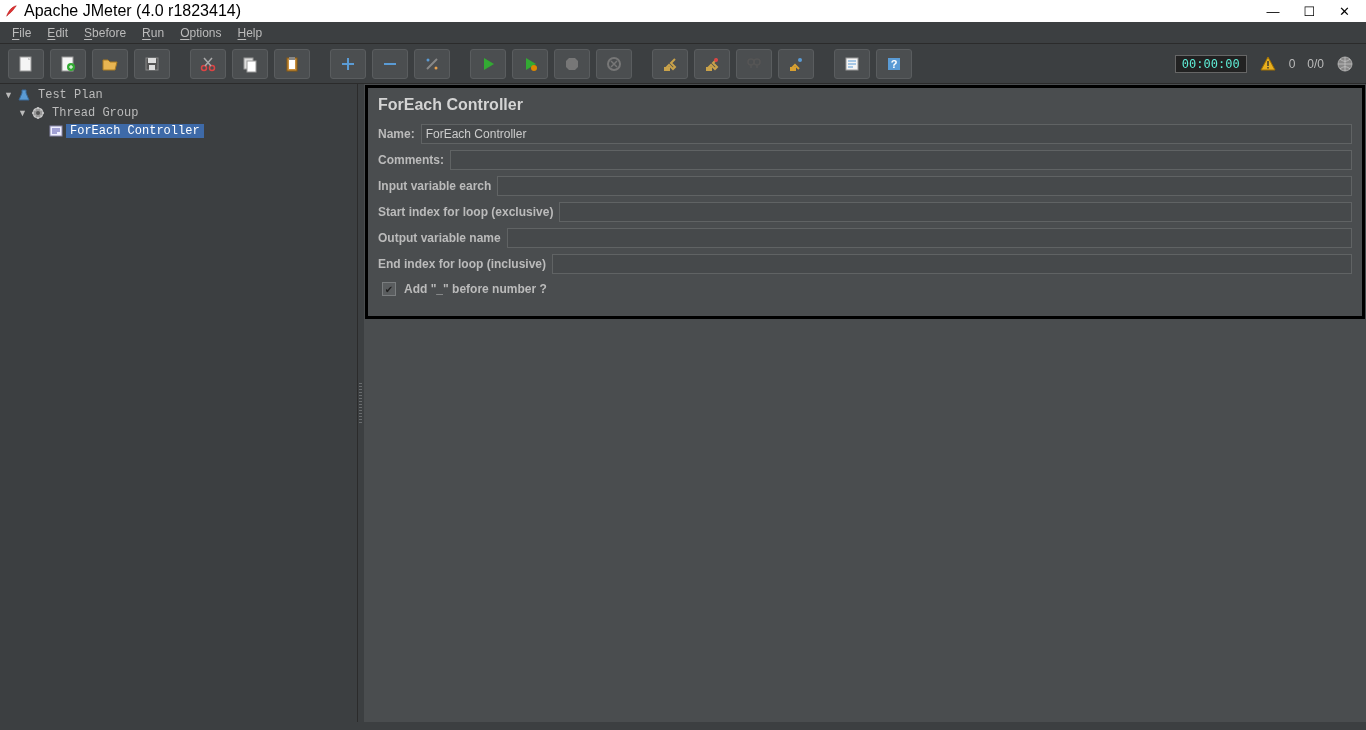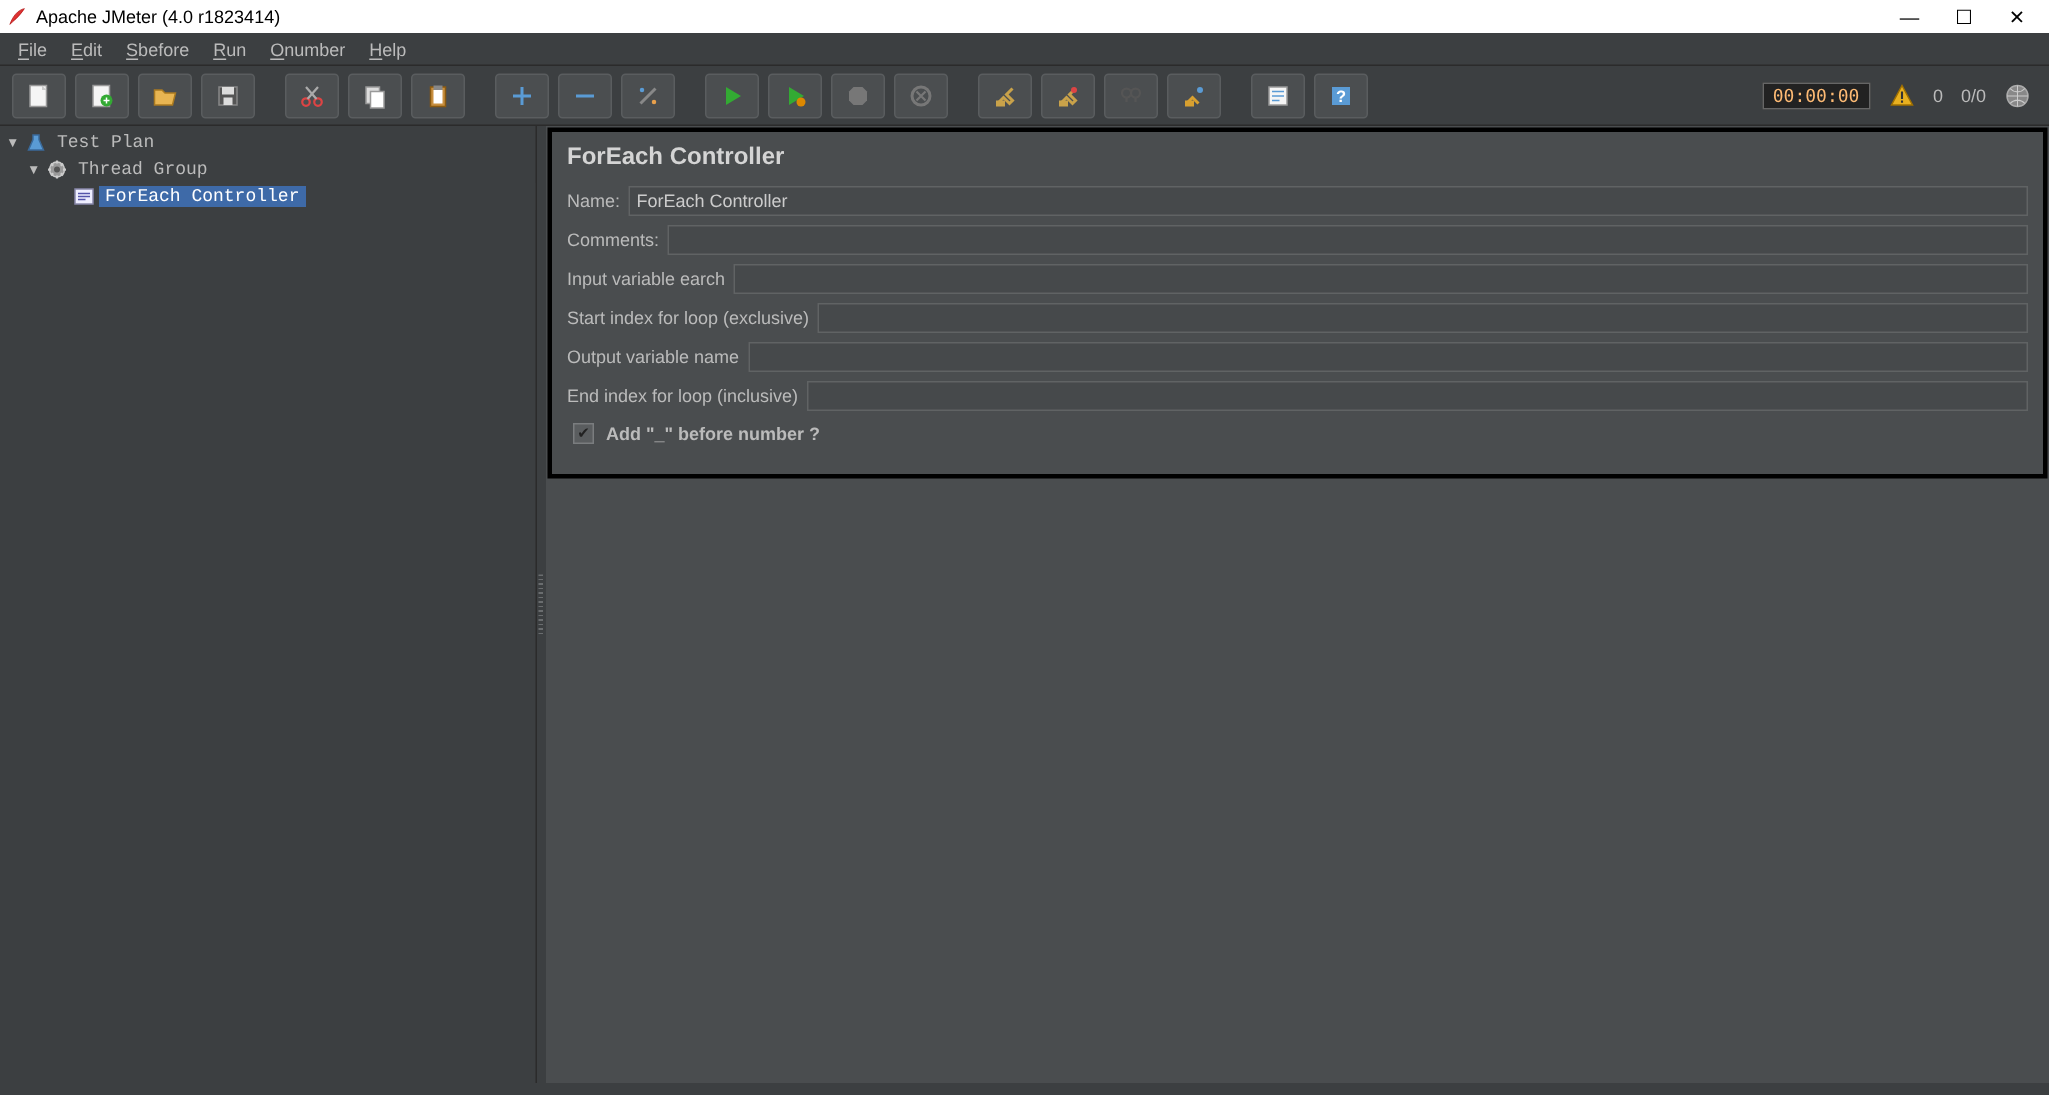--- a/index.html
+++ b/index.html
@@ -66,21 +66,21 @@
 .toolbar-status {
   display: flex;
   align-items: center;
   gap: 12px;
   padding-right: 4px;
 }
 .time-box {
   background: #222222;
   border: 1px solid #666;
   padding: 1px 6px;
-  color: #fdba74;
+  color: #5eead4;
   font-family: monospace;
   font-size: 12px;
 }
 .main {
   flex: 1;
   display: flex;
   overflow: hidden;
 }
 .tree-panel {
   width: 358px;
@@ -133,21 +133,21 @@
   font-weight: bold;
   color: #d4d4d4;
   margin-bottom: 10px;
 }
 .form-row {
   display: flex;
   align-items: center;
   margin-bottom: 6px;
 }
 .form-label {
-  font-weight: normal;
+  font-weight: bold;
   color: #bbbbbb;
   font-size: 12px;
   padding-right: 6px;
   white-space: nowrap;
 }
 .form-input {
   flex: 1;
   background: #46494b;
   border: 1px solid #606364;
   height: 20px;
@@ -192,35 +192,35 @@
 </head>
 <body>
 
 <div class="titlebar">
   <div class="titlebar-left">
     <span class="feather-icon">
       <svg viewBox="0 0 16 16">
           <path d="M3 14 C5 8 9 3 14 2 C12 5 9 9 5 12 L3 14 Z" fill="#d33" stroke="#a00" stroke-width="0.5"></path>
         </svg>
     </span>
-    <span style="font-size:12px;">Apache JMeter (4.0 r1823414)</span>
+    <span style="font-size:16px;">Apache JMeter (4.0 r1823414)</span>
   </div>
   <div class="titlebar-right">
     <span class="win-ctrl">—</span>
     <span class="win-ctrl">☐</span>
     <span class="win-ctrl">✕</span>
   </div>
 </div>
 
 <div class="menubar">
   <div class="menu-item"><span class="ul">F</span><span>ile</span></div>
   <div class="menu-item"><span class="ul">E</span><span>dit</span></div>
   <div class="menu-item"><span class="ul">S</span><span>before</span></div>
   <div class="menu-item"><span class="ul">R</span><span>un</span></div>
-  <div class="menu-item"><span class="ul">O</span><span>number</span></div>
+  <div class="menu-item"><span class="ul">O</span><span>ptions</span></div>
   <div class="menu-item"><span class="ul">H</span><span>elp</span></div>
 </div>
 
 <div class="toolbar">
   <div class="btn">
       <svg width="18" height="18" viewBox="0 0 18 18">
         <rect x="3" y="2" width="11" height="14" fill="#f5f5f5" stroke="#999"></rect>
         <path d="M11 2 L14 5 L11 5 Z" fill="#ccc"></path>
       </svg>
     </div>

